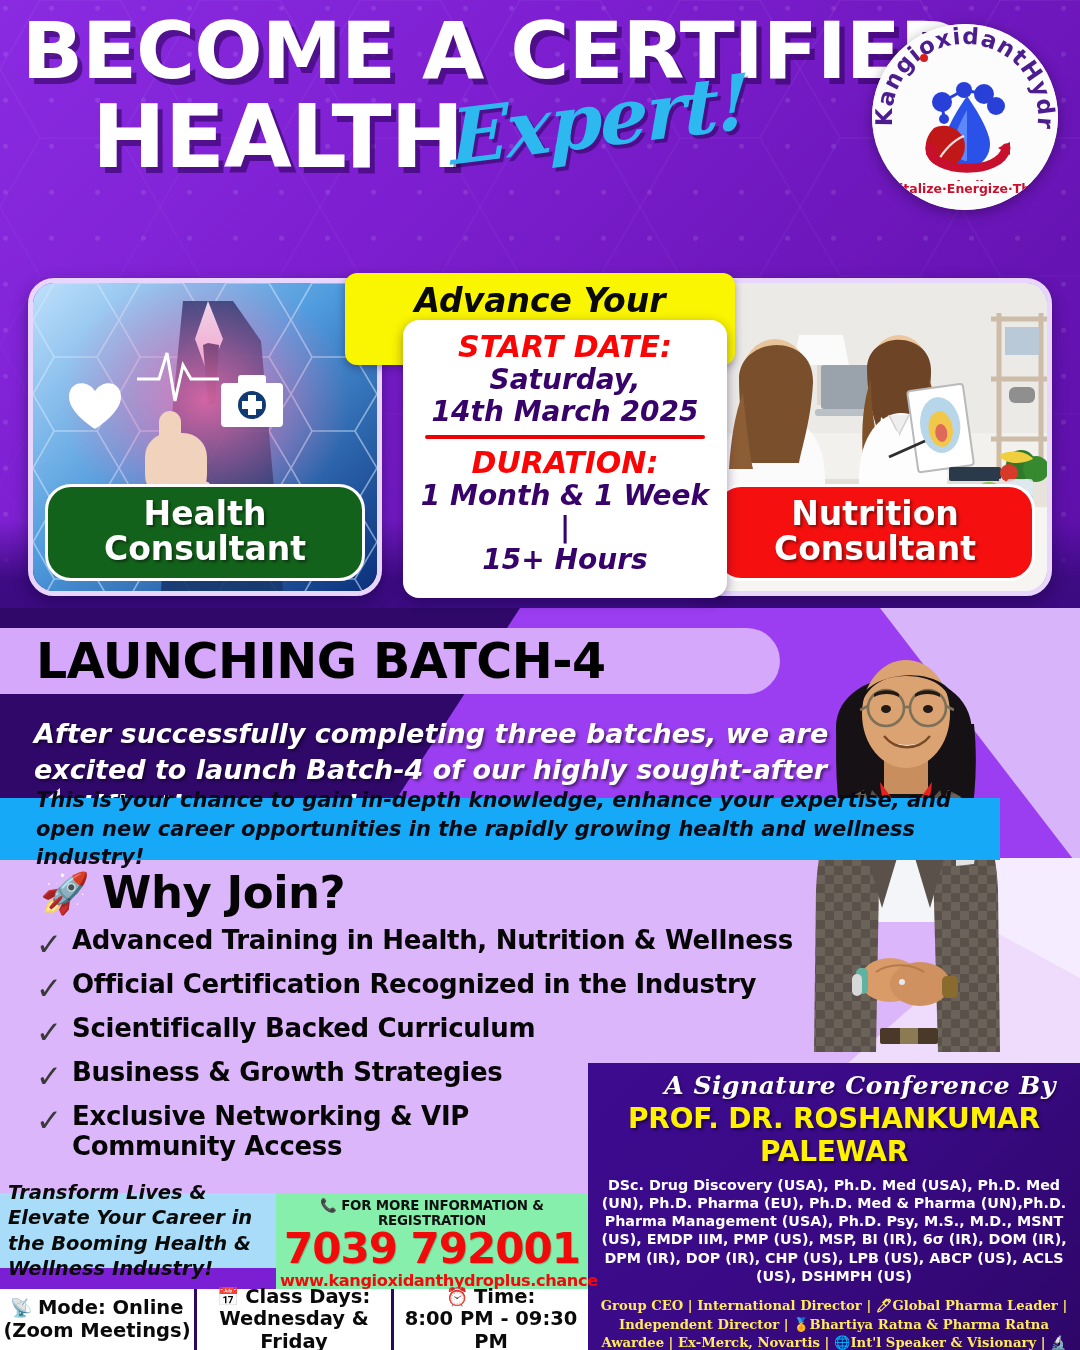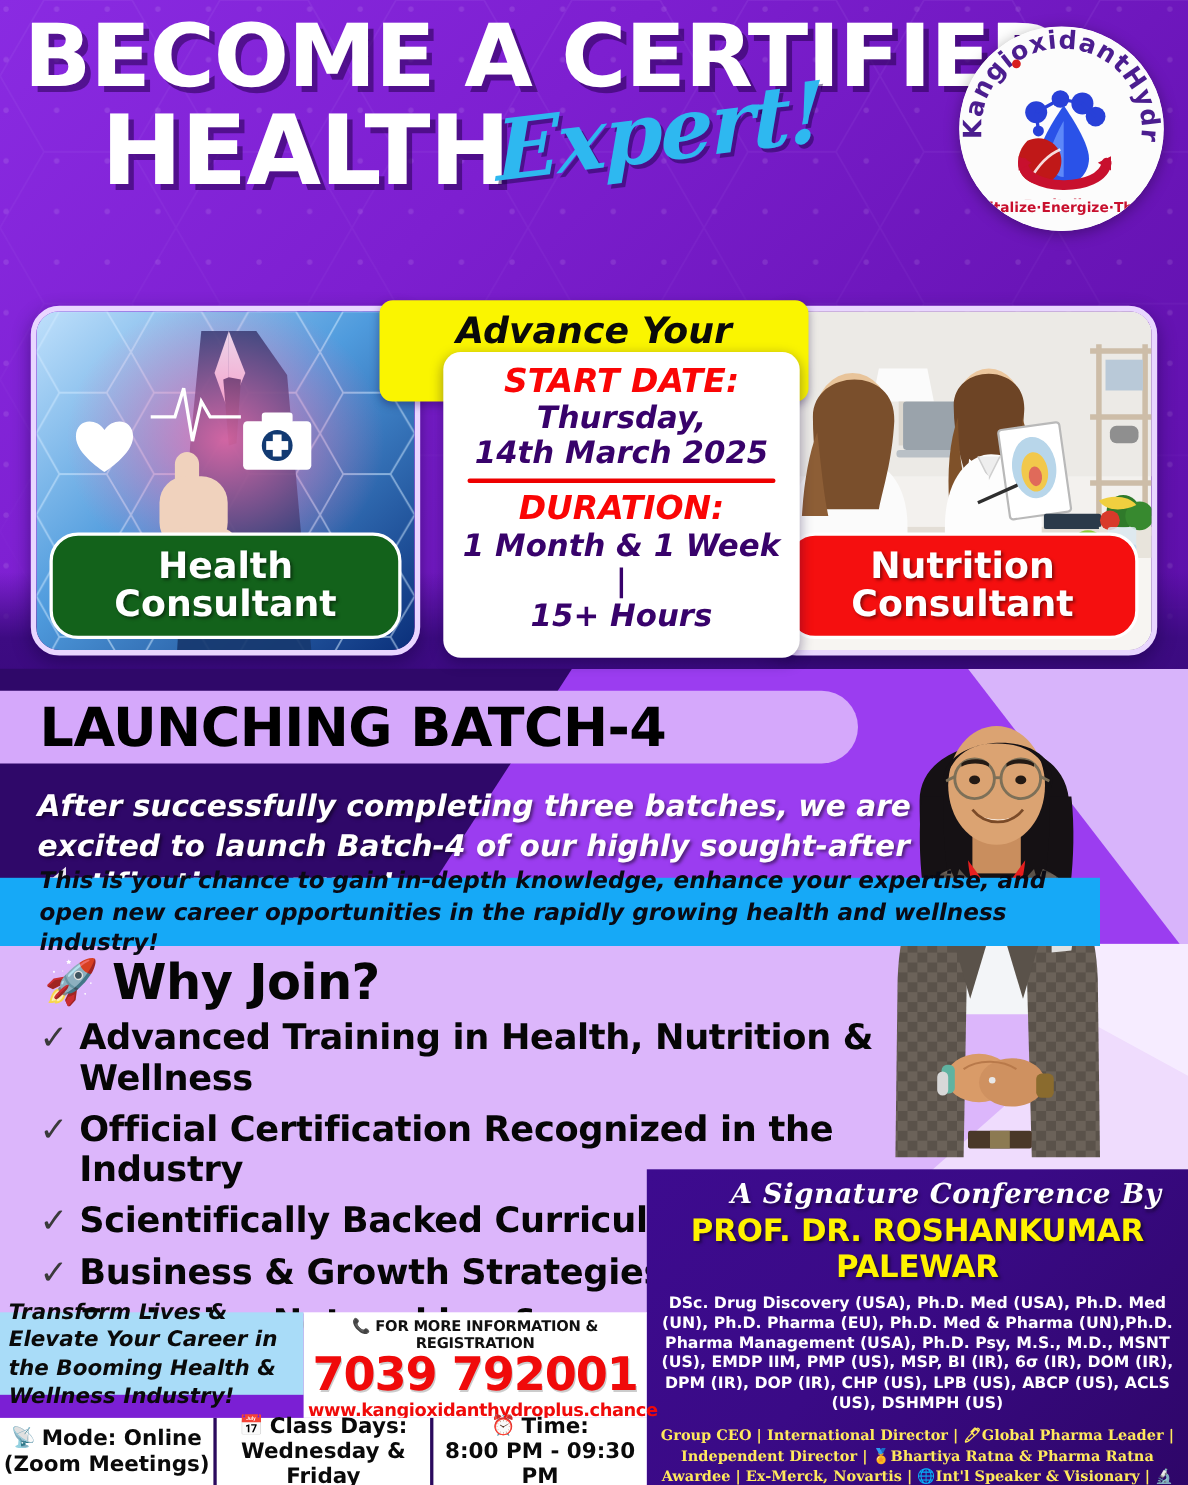--- a/index.html
+++ b/index.html
@@ -162,21 +162,21 @@
   .bullets { position:absolute; left:36px; top:925px; width:790px; z-index:4; }
   .bullet {
     display:flex; align-items:flex-start; gap:10px; margin-bottom:9px;
   }
   .bullet .ck {
     font-family:"DejaVu Sans", sans-serif; font-size:31px; color:#3a3a3a;
     line-height:1; margin-top:4px; flex:0 0 auto;
   }
   .bullet .tx {
     font-family:"DejaVu Sans", sans-serif; font-weight:bold;
-    font-size:32px; line-height:1.16; color:#060606; letter-spacing:-.3px;
+    font-size:26px; line-height:1.16; color:#060606; letter-spacing:-.3px;
   }
 
   
   .speaker { position:absolute; right:48px; top:632px; width:252px; height:450px; z-index:3; }
 
   
   .credpanel {
     position:absolute; left:588px; top:1063px; width:492px; height:287px;
     background:linear-gradient(135deg,#3d0b8f 0%,#3a0a86 45%,#2e0668 100%);
     z-index:7; padding:8px 10px 6px; text-align:center; overflow:hidden;
@@ -205,21 +205,21 @@
     position:absolute; left:0; top:1193px; width:276px; height:75px;
     background:#a9dcf8; z-index:8;
     display:flex; align-items:center; justify-content:center; padding:4px 8px;
   }
   .contact-l p {
     font-family:"DejaVu Sans", sans-serif; font-weight:bold; font-style:italic;
     font-size:19.5px; line-height:1.3; color:#0a0a0a; text-align:left;
   }
   .contact-r {
     position:absolute; left:276px; top:1193px; width:312px; height:96px;
-    background:#ffffff; z-index:8; text-align:center; padding:5px 4px 3px;
+    background:#86efac; z-index:8; text-align:center; padding:5px 4px 3px;
   }
   .contact-r .cap {
     font-family:"DejaVu Sans", sans-serif; font-weight:bold;
     font-size:13.4px; color:#111; letter-spacing:-.2px;
   }
   .contact-r .phone {
     font-family:"DejaVu Sans", sans-serif; font-weight:bold;
     font-size:42px; line-height:1.02; color:#f00a0a; letter-spacing:-1px;
     text-shadow:1px 1px 0 rgba(0,0,0,.2);
   }
@@ -433,21 +433,21 @@
     </div>
   </div>
 
   <div class="yellowbar">
     <div>Advance Your</div>
     <div>Career As A:</div>
   </div>
 
   <div class="whitecard">
     <div class="lbl-red">START DATE:</div>
-    <div class="val-purple">Thursday,</div>
+    <div class="val-purple">Saturday,</div>
     <div class="val-purple">14th March 2025</div>
     <div class="redline"></div>
     <div class="lbl-red">DURATION:</div>
     <div class="val-purple">1 Month &amp; 1 Week |</div>
     <div class="val-purple">15+ Hours</div>
   </div>
 
   <div class="midband"></div>
   <div class="mid-diag">
     <svg width="1080" height="580" viewBox="0 0 1080 580">

